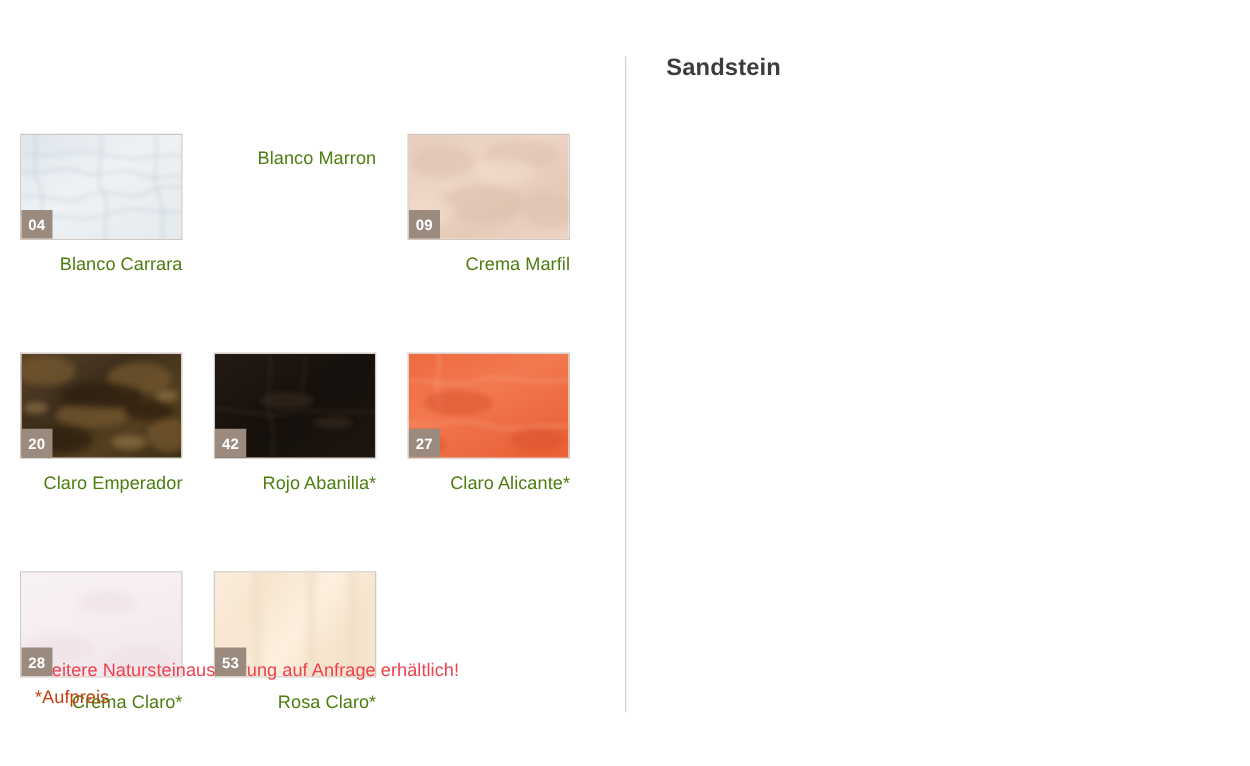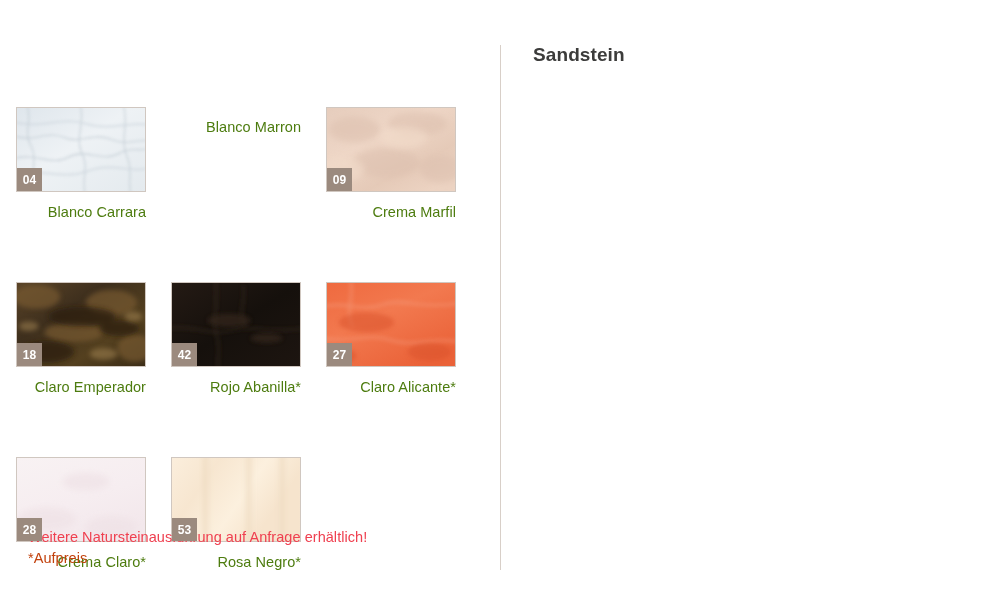--- a/index.html
+++ b/index.html
@@ -215,21 +215,21 @@
               <ellipse cx="66" cy="34" rx="34" ry="10"></ellipse>
               <ellipse cx="30" cy="70" rx="28" ry="11"></ellipse>
               <ellipse cx="104" cy="46" rx="20" ry="8"></ellipse>
             </g>
             <g filter="url(#b19)" fill="#a98a57" opacity="0.5">
               <ellipse cx="12" cy="44" rx="10" ry="5"></ellipse>
               <ellipse cx="88" cy="72" rx="14" ry="6"></ellipse>
               <ellipse cx="118" cy="34" rx="9" ry="5"></ellipse>
             </g>
           </svg>
-          <div class="badge">18</div>
+          <div class="badge">20</div>
         </div>
         <div class="swatch-label">Claro Emperador</div>
       </div>
 
       <div class="swatch-cell">
         <div class="swatch">
           <svg class="texture" viewBox="0 0 130 85" preserveAspectRatio="none">
             <defs>
               <linearGradient id="g24" x1="0" y1="0" x2="1" y2="1">
                 <stop offset="0%" stop-color="#241a14"></stop>
@@ -327,21 +327,21 @@
             </defs>
             <rect width="130" height="85" fill="url(#g29)"></rect>
             <g filter="url(#b29)" stroke="#eedcc2" fill="none" stroke-width="6" opacity="0.7">
               <path d="M34 -4 L 34 90"></path>
               <path d="M78 -4 L 78 90"></path>
               <path d="M112 -4 L 112 90"></path>
             </g>
           </svg>
           <div class="badge">53</div>
         </div>
-        <div class="swatch-label">Rosa Negro*</div>
+        <div class="swatch-label">Rosa Claro*</div>
       </div>
 
     </div>
 
     <div class="footnote warn">Weitere Natursteinausführung auf Anfrage erhältlich!</div>
     <div class="footnote note">*Aufpreis</div>
   </div>
 
   <div class="divider"></div>
 

